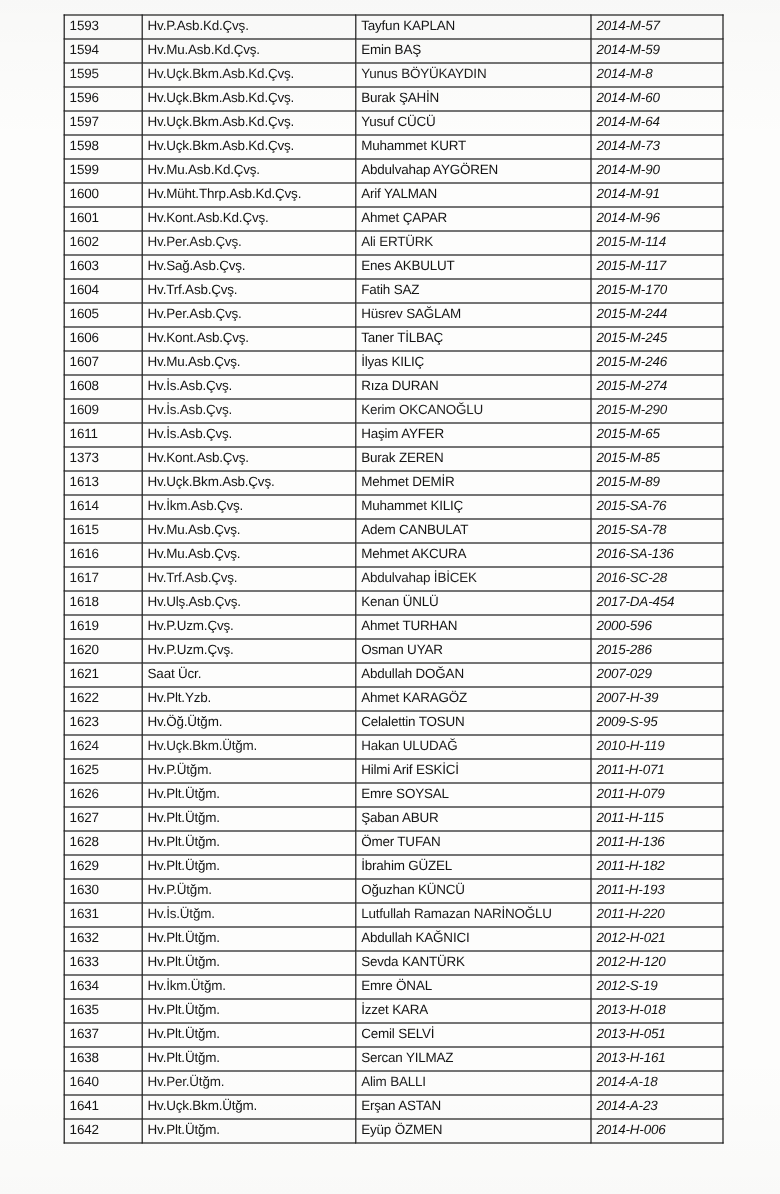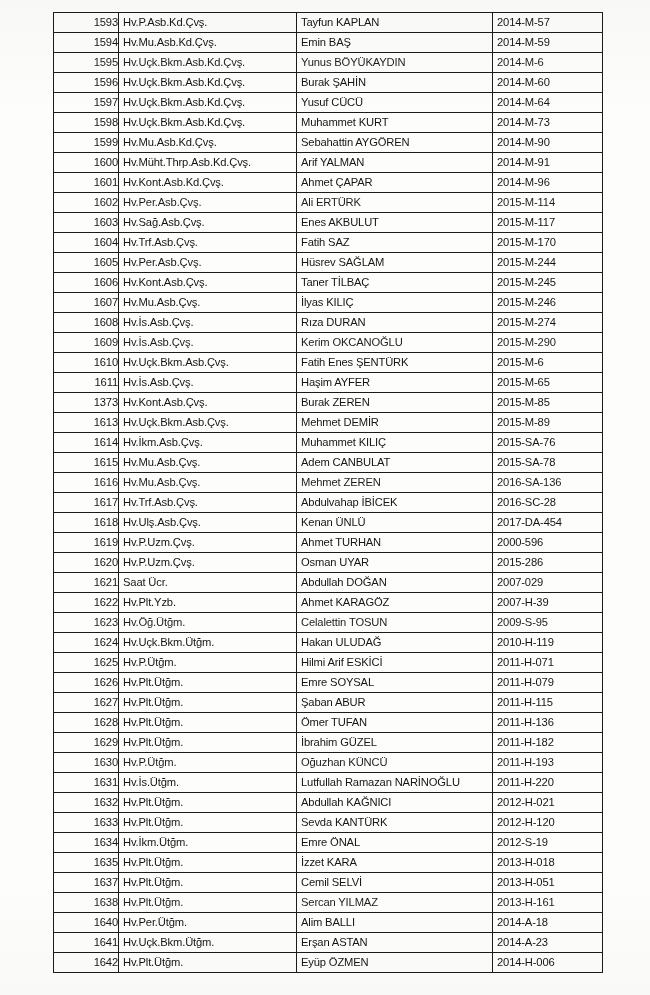--- a/index.html
+++ b/index.html
@@ -44,27 +44,27 @@
   table.doc-table td {
     border: 1px solid #1b1b1b;
     height: 19px;
     line-height: 19px;
     padding: 0 0 0 4px;
     white-space: nowrap;
     overflow: hidden;
     letter-spacing: -0.15px;
   }
   td.col-no {
-    text-align: right;
+    text-align: left;
     padding: 0;
     font-variant-numeric: tabular-nums;
   }
   td.col-rank { padding-left: 5px; }
   td.col-name { padding-left: 5px; }
-  td.col-reg  { padding-left: 5px; font-variant-numeric: tabular-nums; }
+  td.col-reg  { padding-left: 5px; font-variant-numeric: tabular-nums; font-style: italic; }
 
   
   tr:nth-child(4n+1) td { color: #161616; }
   tr:nth-child(7n+3) td { color: #1d1d1d; }
 </style>
 </head>
 <body>
 
 <div class="page"></div>
 
@@ -86,21 +86,21 @@
         <tr>
           <td class="col-no">1594</td>
           <td class="col-rank">Hv.Mu.Asb.Kd.Çvş.</td>
           <td class="col-name">Emin BAŞ</td>
           <td class="col-reg">2014-M-59</td>
         </tr>
         <tr>
           <td class="col-no">1595</td>
           <td class="col-rank">Hv.Uçk.Bkm.Asb.Kd.Çvş.</td>
           <td class="col-name">Yunus BÖYÜKAYDIN</td>
-          <td class="col-reg">2014-M-6</td>
+          <td class="col-reg">2014-M-8</td>
         </tr>
         <tr>
           <td class="col-no">1596</td>
           <td class="col-rank">Hv.Uçk.Bkm.Asb.Kd.Çvş.</td>
           <td class="col-name">Burak ŞAHİN</td>
           <td class="col-reg">2014-M-60</td>
         </tr>
         <tr>
           <td class="col-no">1597</td>
           <td class="col-rank">Hv.Uçk.Bkm.Asb.Kd.Çvş.</td>
@@ -109,21 +109,21 @@
         </tr>
         <tr>
           <td class="col-no">1598</td>
           <td class="col-rank">Hv.Uçk.Bkm.Asb.Kd.Çvş.</td>
           <td class="col-name">Muhammet KURT</td>
           <td class="col-reg">2014-M-73</td>
         </tr>
         <tr>
           <td class="col-no">1599</td>
           <td class="col-rank">Hv.Mu.Asb.Kd.Çvş.</td>
-          <td class="col-name">Sebahattin AYGÖREN</td>
+          <td class="col-name">Abdulvahap AYGÖREN</td>
           <td class="col-reg">2014-M-90</td>
         </tr>
         <tr>
           <td class="col-no">1600</td>
           <td class="col-rank">Hv.Müht.Thrp.Asb.Kd.Çvş.</td>
           <td class="col-name">Arif YALMAN</td>
           <td class="col-reg">2014-M-91</td>
         </tr>
         <tr>
           <td class="col-no">1601</td>
@@ -173,26 +173,20 @@
           <td class="col-name">Rıza DURAN</td>
           <td class="col-reg">2015-M-274</td>
         </tr>
         <tr>
           <td class="col-no">1609</td>
           <td class="col-rank">Hv.İs.Asb.Çvş.</td>
           <td class="col-name">Kerim OKCANOĞLU</td>
           <td class="col-reg">2015-M-290</td>
         </tr>
         <tr>
-          <td class="col-no">1610</td>
-          <td class="col-rank">Hv.Uçk.Bkm.Asb.Çvş.</td>
-          <td class="col-name">Fatih Enes ŞENTÜRK</td>
-          <td class="col-reg">2015-M-6</td>
-        </tr>
-        <tr>
           <td class="col-no">1611</td>
           <td class="col-rank">Hv.İs.Asb.Çvş.</td>
           <td class="col-name">Haşim AYFER</td>
           <td class="col-reg">2015-M-65</td>
         </tr>
         <tr>
           <td class="col-no">1373</td>
           <td class="col-rank">Hv.Kont.Asb.Çvş.</td>
           <td class="col-name">Burak ZEREN</td>
           <td class="col-reg">2015-M-85</td>
@@ -211,21 +205,21 @@
         </tr>
         <tr>
           <td class="col-no">1615</td>
           <td class="col-rank">Hv.Mu.Asb.Çvş.</td>
           <td class="col-name">Adem CANBULAT</td>
           <td class="col-reg">2015-SA-78</td>
         </tr>
         <tr>
           <td class="col-no">1616</td>
           <td class="col-rank">Hv.Mu.Asb.Çvş.</td>
-          <td class="col-name">Mehmet ZEREN</td>
+          <td class="col-name">Mehmet AKCURA</td>
           <td class="col-reg">2016-SA-136</td>
         </tr>
         <tr>
           <td class="col-no">1617</td>
           <td class="col-rank">Hv.Trf.Asb.Çvş.</td>
           <td class="col-name">Abdulvahap İBİCEK</td>
           <td class="col-reg">2016-SC-28</td>
         </tr>
         <tr>
           <td class="col-no">1618</td>

